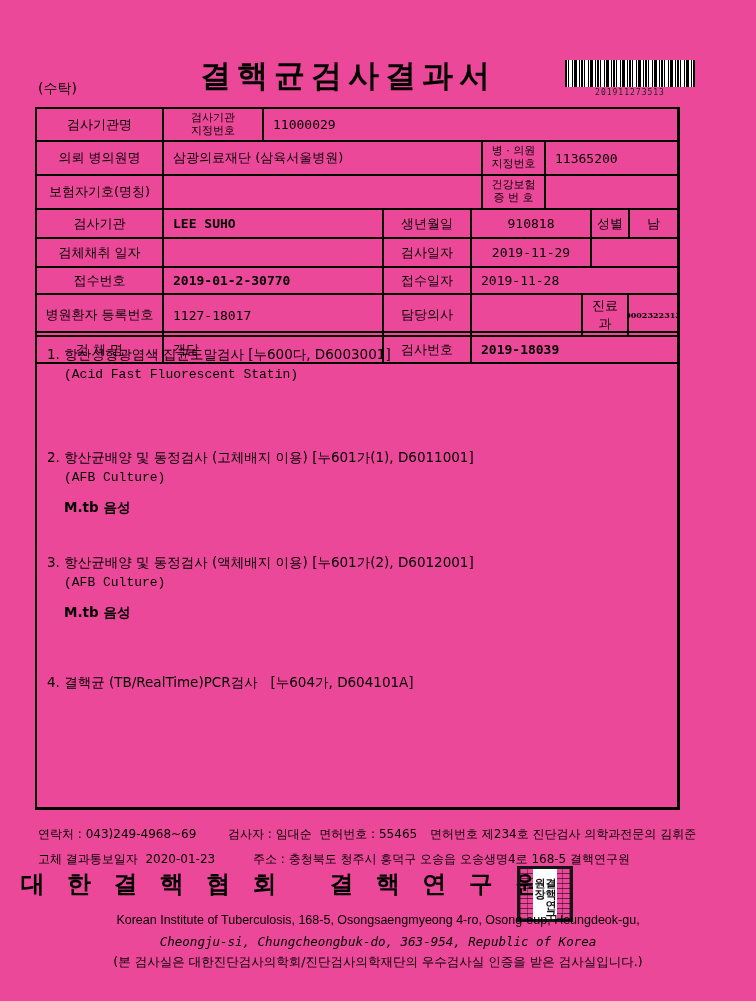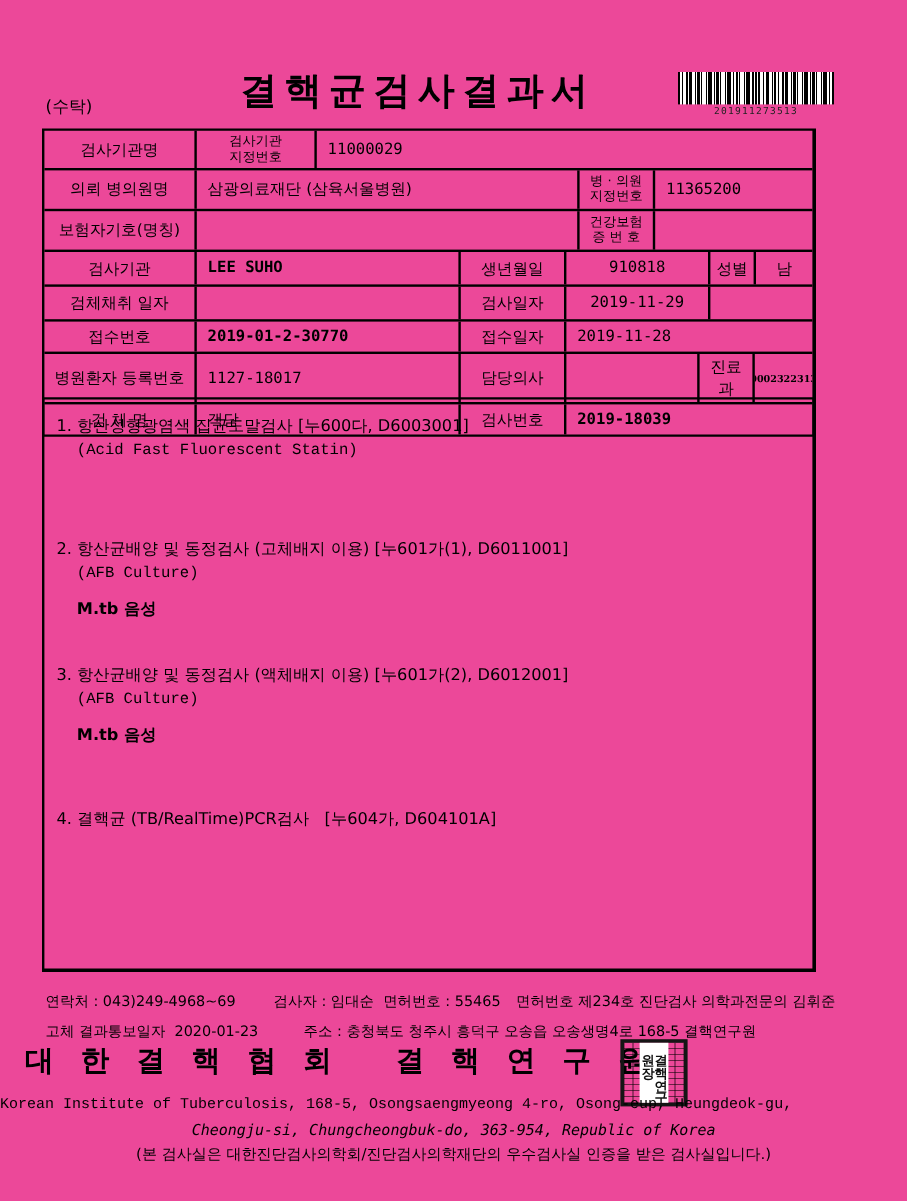--- a/index.html
+++ b/index.html
@@ -78,21 +78,21 @@
     border:3px solid #151515;box-sizing:border-box;
     background:
       repeating-linear-gradient(0deg, rgba(0,0,0,.55) 0 1px, transparent 1px 5px),
       repeating-linear-gradient(90deg, rgba(0,0,0,.35) 0 1px, transparent 1px 7px);
     display:flex;align-items:center;justify-content:center;
   }
   .stamp-text{
     writing-mode:vertical-rl;font-size:11px;font-weight:bold;letter-spacing:0;
     line-height:1.0;background:#fff;padding:1px;color:#111;
   }
-  .f-en1{left:0;right:0;top:913px;font-size:12.5px;font-family:Liberation Mono, monospace;}
+  .f-en1{left:0;right:0;top:913px;text-align:center;font-size:12.5px;font-family:Liberation Sans, sans-serif;}
   .f-en2{left:0;right:0;top:934px;text-align:center;font-size:12.5px;font-family:"DejaVu Sans Mono","Liberation Mono",monospace;font-style:italic;}
   .f-note{left:0;right:0;top:954px;text-align:center;font-size:12.5px;}
 </style>
 </head>
 <body>
 
 <div class="page">
 
   <div class="consign">(수탁)</div>
   <div class="doc-title">결핵균검사결과서</div>

